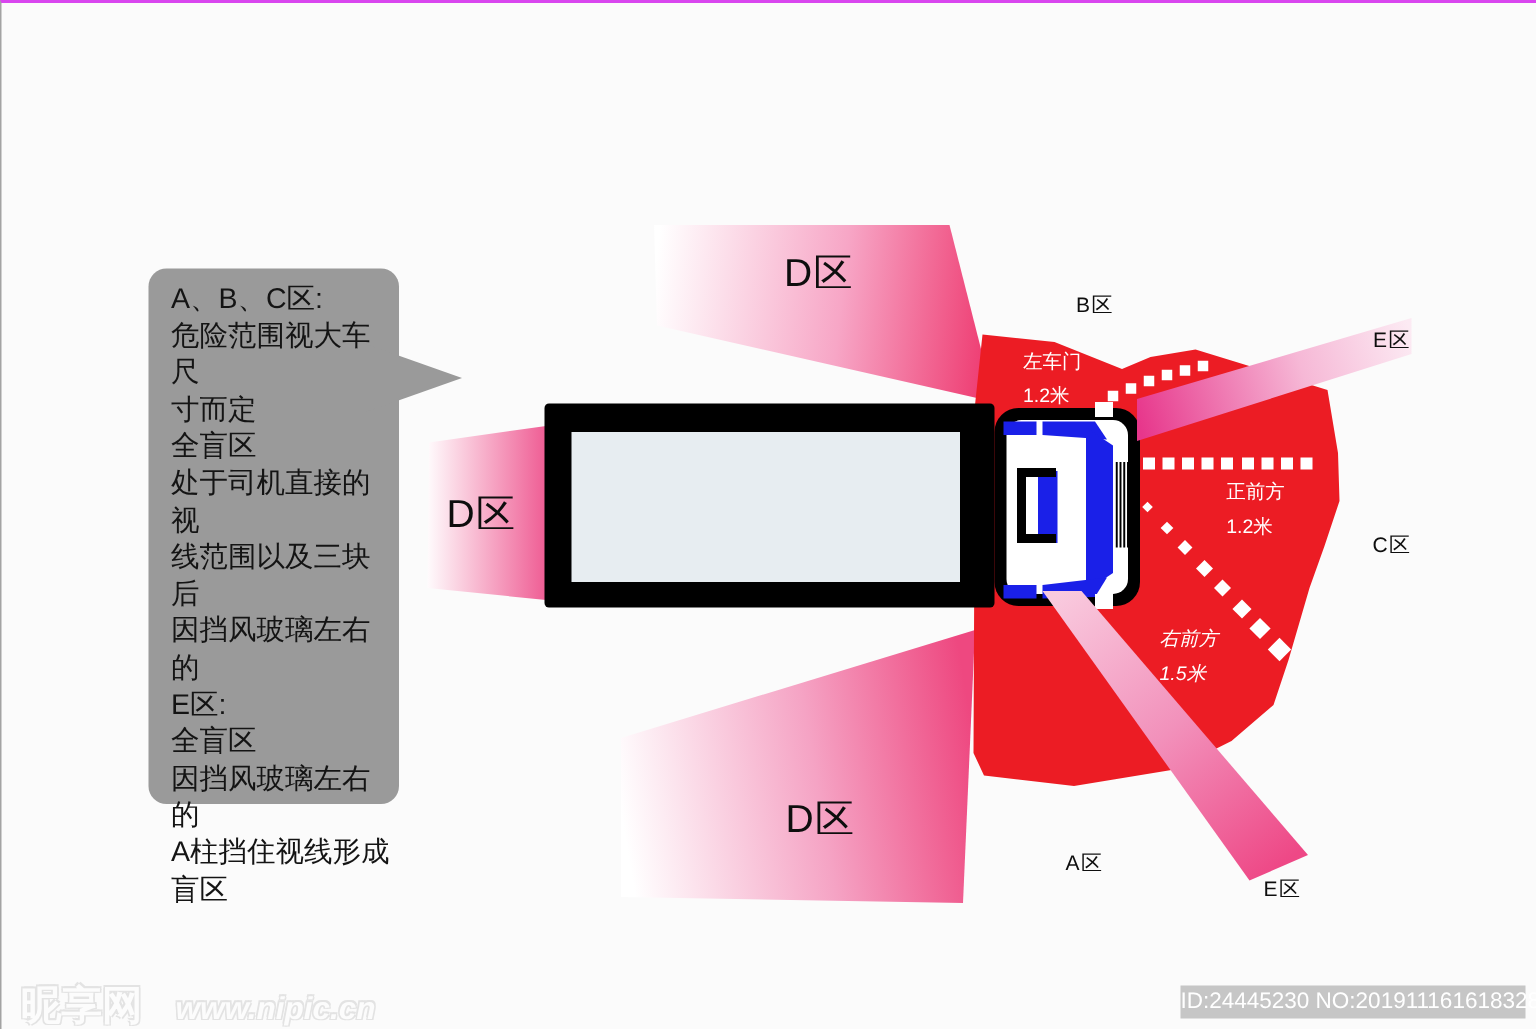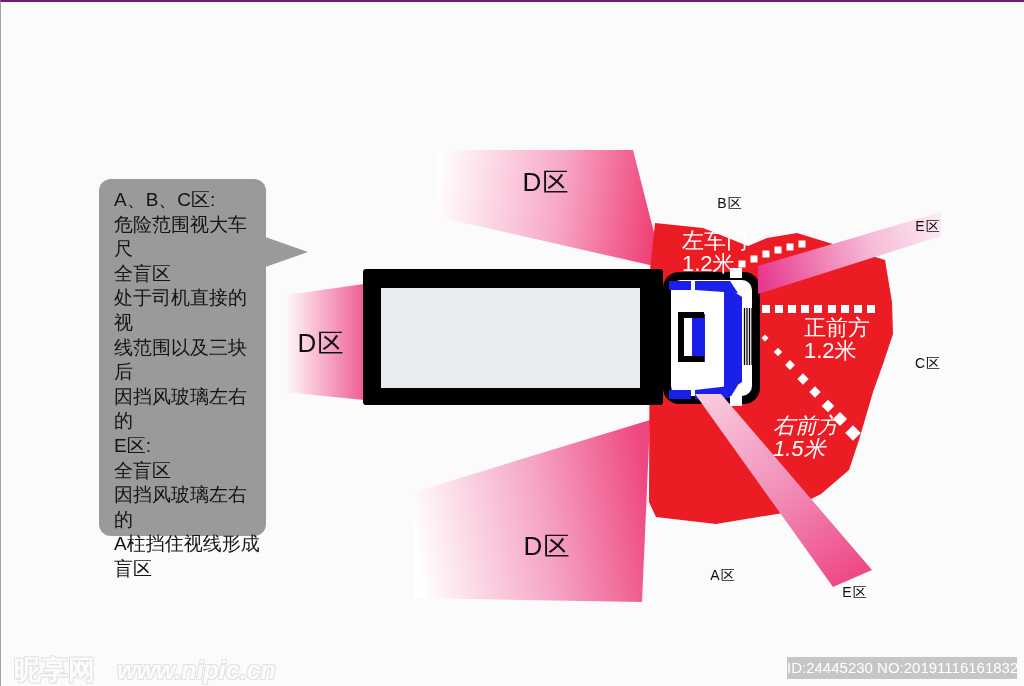--- a/index.html
+++ b/index.html
@@ -1,49 +1,49 @@
 <!DOCTYPE html>
 <html><head>
 <meta charset="utf-8">
 <style>
   html,body{margin:0;padding:0;background:#fff;}
   #canvas{
     position:relative;width:1024px;height:686px;overflow:hidden;
     background:#fbfbfb;
-    border-top:2px solid #701a75;border-left:1px solid #a3a3a3;
+    border-top:2px solid #d946ef;border-left:1px solid #a3a3a3;
     box-sizing:border-box;
     font-family:"Liberation Sans","DejaVu Sans",sans-serif;
   }
   #scene{position:absolute;left:0;top:0;}
   .zone-label{
     position:absolute;transform:translate(-50%,-50%);
     color:#0e0e0e;font-size:14px;white-space:nowrap;letter-spacing:1px;
   }
   .zone-label.big{font-size:26px;}
   .measure{
-    position:absolute;color:#fff;font-size:22px;line-height:23px;white-space:nowrap;
+    position:absolute;color:#fff;font-size:13px;line-height:23px;white-space:nowrap;
   }
   .measure.centered{transform:translateX(-50%);}
   #info-bubble{
     position:absolute;left:78px;top:177px;width:167px;height:357px;
     background:#9a9a9a;border-radius:12px;box-sizing:border-box;
     padding:9px 4px 0 15px;color:#141414;font-size:19px;line-height:24.6px;margin-left:20px;
   }
   #bubble-pointer{
     position:absolute;left:242px;top:227px;width:0;height:0;
     border-top:23px solid transparent;border-bottom:23px solid transparent;
     border-left:65px solid #9a9a9a;
   }
   #watermark{
     position:absolute;left:13px;top:650px;display:flex;align-items:baseline;gap:9px;
     color:#fcfcfc;
     text-shadow:1px 1px 0 #e3e3e3,-1px -1px 0 #e3e3e3,1px -1px 0 #e3e3e3,-1px 1px 0 #e3e3e3;
   }
   #watermark .site{font-size:27px;font-weight:bold;}
-  #watermark .url{font-size:25px;font-weight:bold;font-style:italic;padding-left:13px;}
+  #watermark .url{font-size:21px;font-weight:bold;font-style:italic;padding-left:13px;}
   #id-bar{
     position:absolute;left:786px;top:655px;width:230px;height:22px;
     background:#c6c6c6;color:#fff;font-size:15px;line-height:22px;text-align:center;
     white-space:nowrap;
   }
 </style>
 </head>
 <body>
 
 <div id="canvas">
@@ -155,20 +155,21 @@
     <div>1.2米</div>
   </div>
   <div class="measure" style="left:772px;top:412px;font-style:italic;">
     <div>右前方</div>
     <div>1.5米</div>
   </div>
 
   <div id="info-bubble">
     <div>A、B、C区:</div>
     <div>危险范围视大车尺</div>
+    <div>寸而定</div>
     <div>全盲区</div>
     <div>处于司机直接的视</div>
     <div>线范围以及三块后</div>
     <div>因挡风玻璃左右的</div>
     <div>E区:</div>
     <div>全盲区</div>
     <div>因挡风玻璃左右的</div>
     <div>A柱挡住视线形成</div>
     <div>盲区</div>
   </div>

